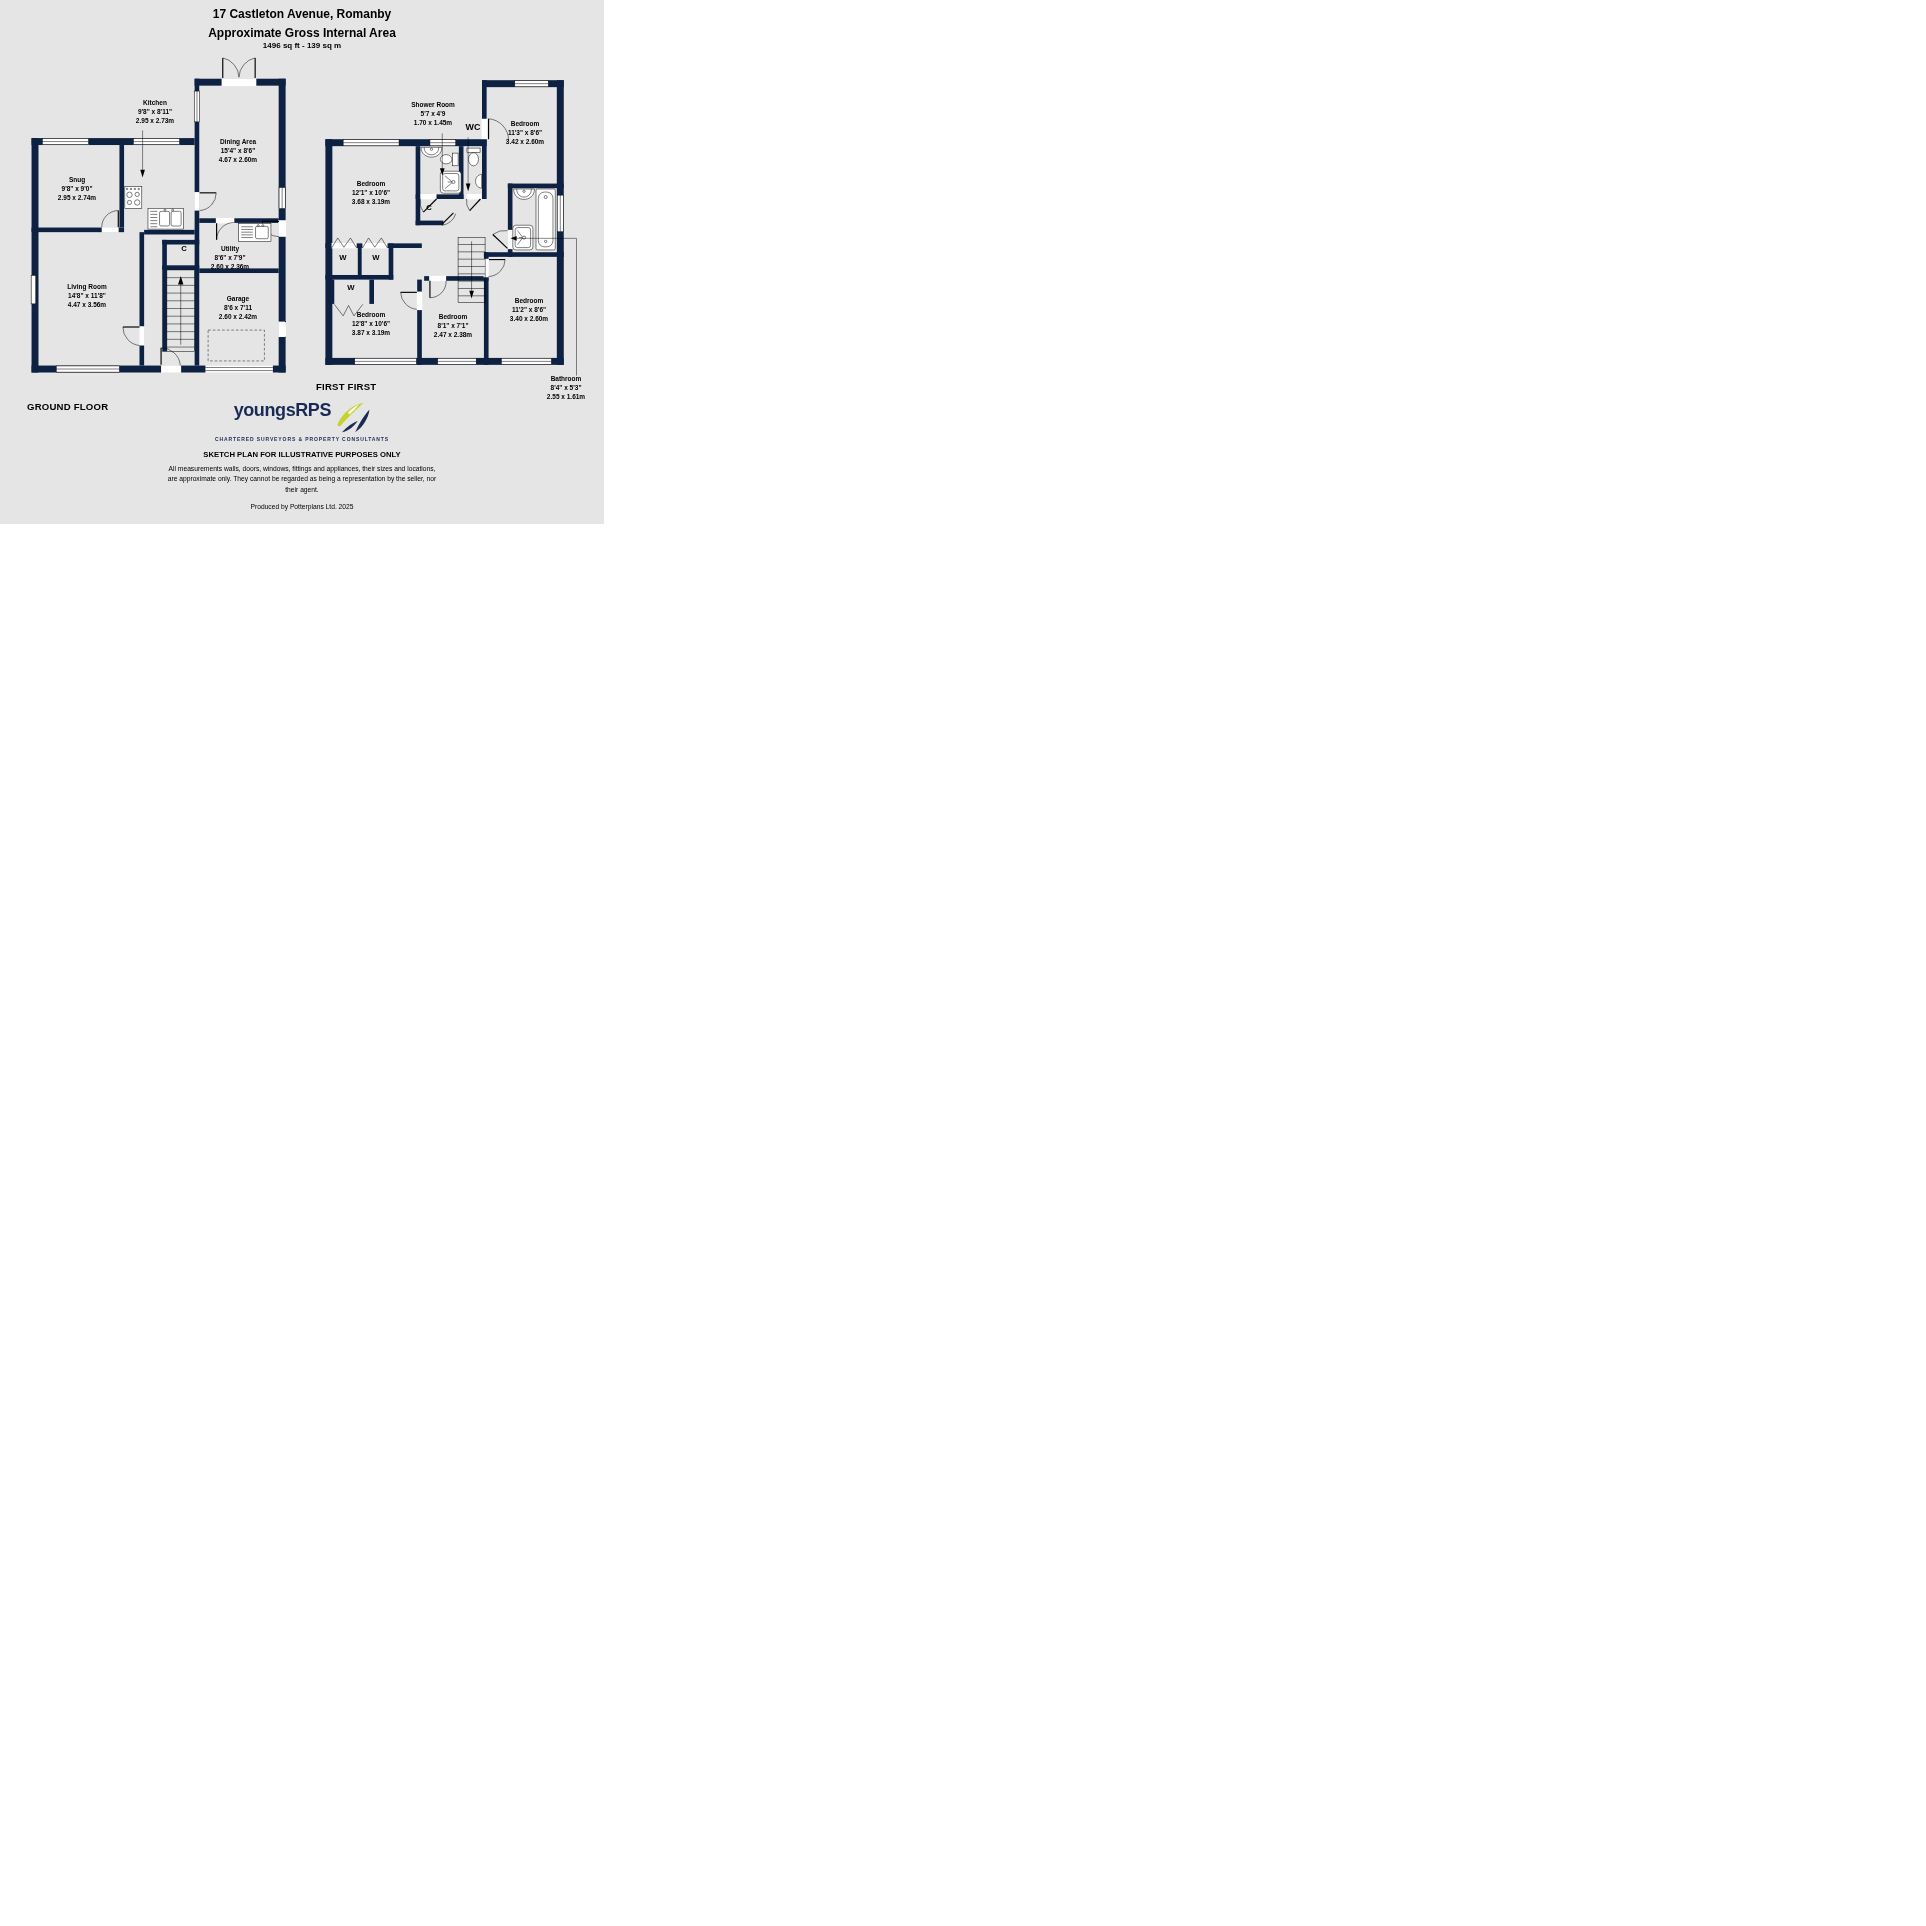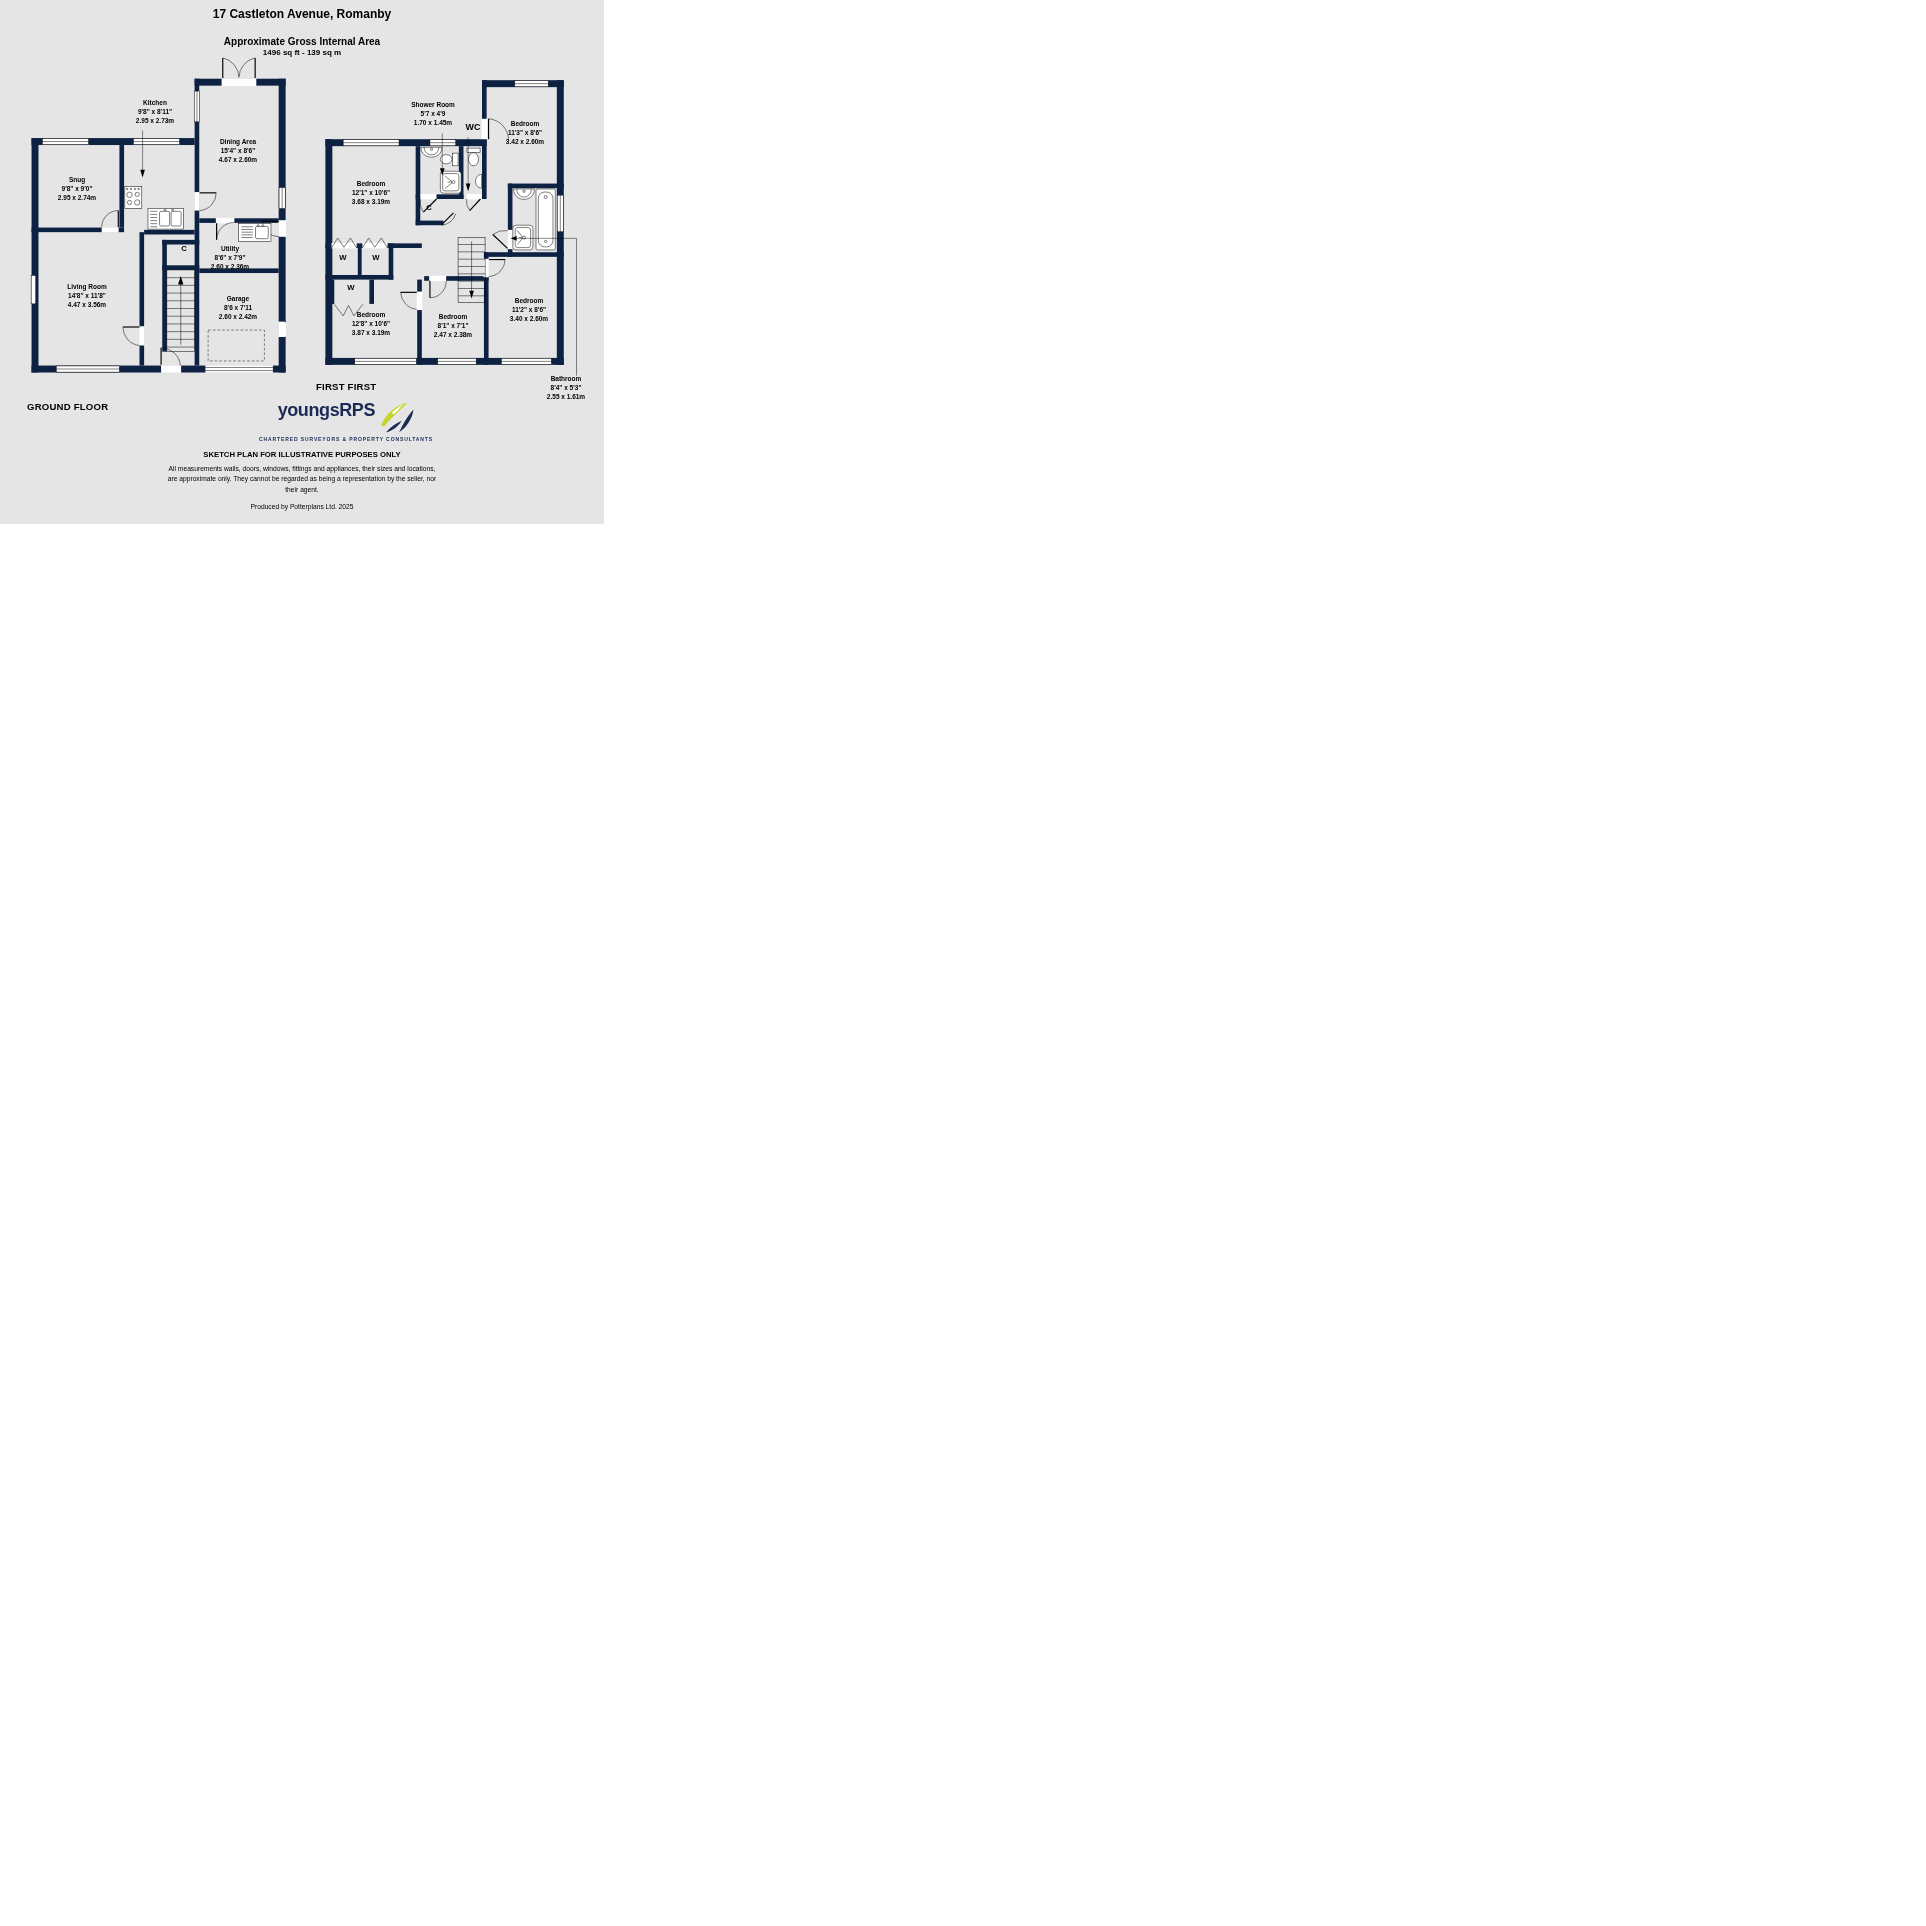--- a/index.html
+++ b/index.html
@@ -1,36 +1,36 @@
 <!DOCTYPE html>
 <html style="font-size:6.2px"><head>
 <meta charset="utf-8">
 <style>
   html,body{margin:0;padding:0;background:#fff;}
   body{font-family:"Liberation Sans", sans-serif;color:#000;}
   .canvas{position:relative;width:604px;height:524px;background:#e5e5e5;overflow:hidden;}
   .hdr{position:absolute;top:7px;left:0;width:100%;text-align:center;}
   .hdr .t1{font-size:12px;font-weight:bold;}
-  .hdr .t2{font-size:10px;font-weight:bold;margin-top:15px;}
+  .hdr .t2{font-size:12px;font-weight:bold;margin-top:5px;}
   .hdr .t3{font-size:8px;font-weight:bold;margin-top:1px;}
   svg{position:absolute;}
   .wall{fill:#0d2142;}
   .gap{fill:#ffffff;}
   .win{fill:#ffffff;stroke:#000;stroke-width:1.3;}
   .thin{fill:none;stroke:#000;stroke-width:1.3;}
   .leaf{fill:none;stroke:#000;stroke-width:3;}
   .fx{fill:#ffffff;stroke:#000;stroke-width:1.3;}
   .dash{fill:none;stroke:#000;stroke-width:1.2;stroke-dasharray:7 5;}
   .ldr{fill:none;stroke:#000;stroke-width:1.2;}
   .rlabel{position:absolute;transform:translate(-50%,-50%);text-align:center;
           font-size:6.5px;font-weight:bold;line-height:1.38;white-space:nowrap;}
   .letter{position:absolute;transform:translate(-50%,-50%);font-size:7.7px;font-weight:bold;}
   .wclabel{font-size:8.9px;}
   .floor-title{position:absolute;font-size:9.6px;font-weight:bold;letter-spacing:0.2px;}
-  .logo-row{position:absolute;top:401px;left:0;width:100%;display:flex;flex-direction:column;align-items:center;margin-left:44px;}
+  .logo-row{position:absolute;top:401px;left:0;width:100%;display:flex;flex-direction:column;align-items:center;}
   .brandline{display:flex;align-items:flex-start;gap:2.3px;}
   .brandtext{font-size:18px;font-weight:bold;color:#1b2a55;letter-spacing:-0.4px;line-height:1;}
   .tagline{font-size:5px;font-weight:600;color:#1b2a55;letter-spacing:0.9px;margin-top:1.5px;}
   .notice{position:absolute;top:450px;left:0;width:100%;text-align:center;font-size:7.7px;font-weight:bold;}
   .body-text{position:absolute;top:464px;left:167px;width:270px;text-align:center;font-size:6.7px;line-height:1.55;}
   .produced{position:absolute;top:503px;left:0;width:100%;text-align:center;font-size:6.7px;}
 </style>
 </head>
 <body>
 

